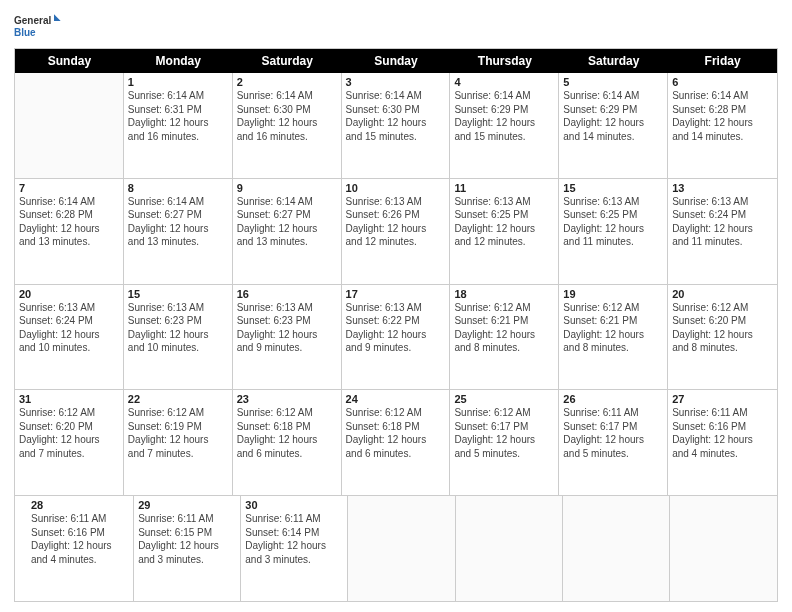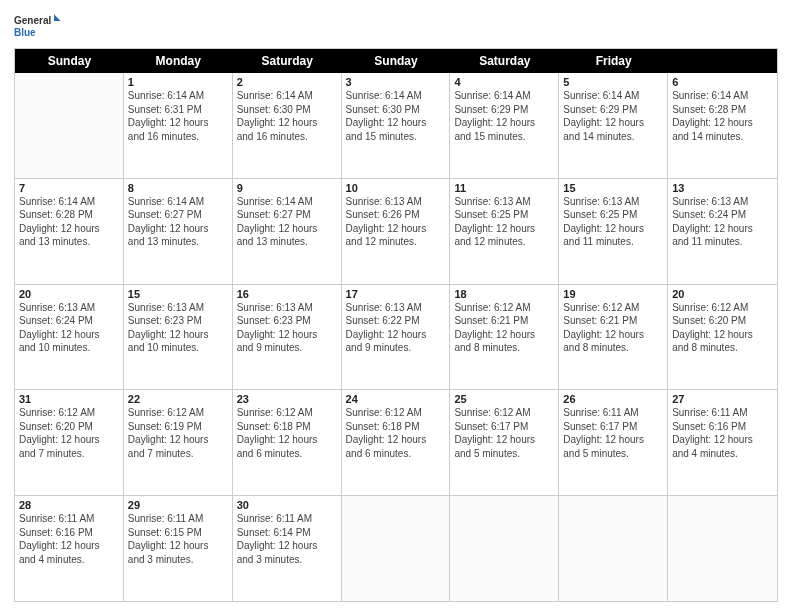--- a/index.html
+++ b/index.html
@@ -64,20 +64,21 @@
       flex: 1;
     }
     .calendar-row {
       display: grid;
       grid-template-columns: repeat(7, 1fr);
       flex: 1;
       border-bottom: 1px solid #ccc;
     }
     .calendar-row:last-child {
       border-bottom: none;
+      margin-left: 12px;
     }
     .calendar-cell {
       border-right: 1px solid #ccc;
       padding: 3px 4px;
       font-size: 9.5px;
       color: #333;
       min-height: 0;
       overflow: hidden;
     }
     .calendar-cell:last-child {
@@ -115,20 +116,21 @@
       <div class="location"></div>
     </div>
   </div>
 
   <div class="calendar">
     <div class="day-headers">
     <div class="day-header">Sunday</div>
         <div class="day-header">Monday</div>
         <div class="day-header">Saturday</div>
         <div class="day-header">Sunday</div>
+        <div class="day-header">Thursday</div>
         <div class="day-header">Saturday</div>
         <div class="day-header">Friday</div>
       </div>
     <div class="calendar-body">
     <div class="calendar-row">
           <div class="calendar-cell empty"></div>
           <div class="calendar-cell">
             <div class="cell-date">1</div>
             <div class="cell-info" style="white-space: pre-line;">Sunrise: 6:14 AM
 Sunset: 6:31 PM

